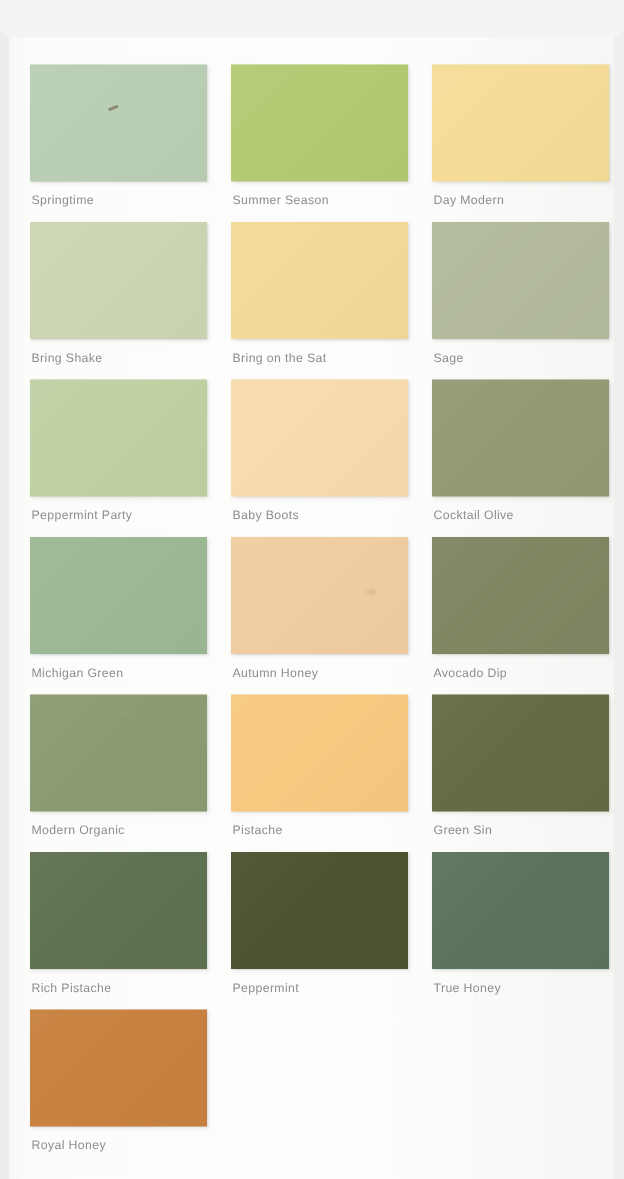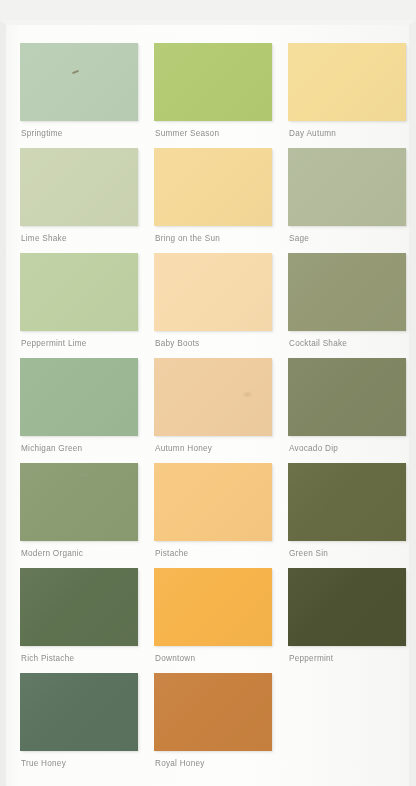--- a/index.html
+++ b/index.html
@@ -131,45 +131,45 @@
             <span class="speck speck-1"></span>
           </div>
           <div class="label">Springtime</div>
         </div>
         <div class="cell">
           <div class="swatch" title="Summer Season" style="background: rgb(179, 202, 114);"></div>
           <div class="label">Summer Season</div>
         </div>
         <div class="cell">
           <div class="swatch" title="Day Tripper" style="background: rgb(245, 221, 152);"></div>
-          <div class="label">Day Autumn</div>
+          <div class="label">Day Modern</div>
         </div>
         <div class="cell">
           <div class="swatch" title="Lime Shake" style="background: rgb(204, 213, 179);"></div>
-          <div class="label">Lime Shake</div>
+          <div class="label">Bring Shake</div>
         </div>
         <div class="cell">
           <div class="swatch" title="Bring on the Sun" style="background: rgb(245, 217, 153);"></div>
-          <div class="label">Bring on the Sun</div>
+          <div class="label">Bring on the Sat</div>
         </div>
         <div class="cell">
           <div class="swatch" title="Sage" style="background: rgb(179, 187, 156);"></div>
           <div class="label">Sage</div>
         </div>
         <div class="cell">
           <div class="swatch" title="Peppermint Party" style="background: rgb(191, 209, 163);"></div>
-          <div class="label">Peppermint Lime</div>
+          <div class="label">Peppermint Party</div>
         </div>
         <div class="cell">
           <div class="swatch" title="Baby Boots" style="background: rgb(248, 219, 173);"></div>
           <div class="label">Baby Boots</div>
         </div>
         <div class="cell">
           <div class="swatch" title="Cocktail Olive" style="background: rgb(149, 154, 117);"></div>
-          <div class="label">Cocktail Shake</div>
+          <div class="label">Cocktail Olive</div>
         </div>
         <div class="cell">
           <div class="swatch" title="Michigan Green" style="background: rgb(156, 184, 148);"></div>
           <div class="label">Michigan Green</div>
         </div>
         <div class="cell">
           <div class="swatch" title="Autumn Honey" style="background: rgb(239, 205, 160);">
             <span class="speck speck-2"></span>
           </div>
           <div class="label">Autumn Honey</div>
@@ -190,24 +190,20 @@
         </div>
         <div class="cell">
           <div class="swatch" title="Green Sin" style="background: rgb(102, 107, 67);"></div>
           <div class="label">Green Sin</div>
         </div>
         <div class="cell">
           <div class="swatch" title="Rich Pistache" style="background: rgb(95, 114, 80);"></div>
           <div class="label">Rich Pistache</div>
         </div>
         <div class="cell">
-          <div class="swatch" title="Downtown" style="background: rgb(247, 180, 75);"></div>
-          <div class="label">Downtown</div>
-        </div>
-        <div class="cell">
           <div class="swatch" title="Ghostbuster" style="background: rgb(77, 82, 50);"></div>
           <div class="label">Peppermint</div>
         </div>
         <div class="cell">
           <div class="swatch" title="True Jade" style="background: rgb(91, 115, 94);"></div>
           <div class="label">True Honey</div>
         </div>
         <div class="cell">
           <div class="swatch" title="Royal Honey" style="background: rgb(200, 129, 63);"></div>
           <div class="label">Royal Honey</div>

